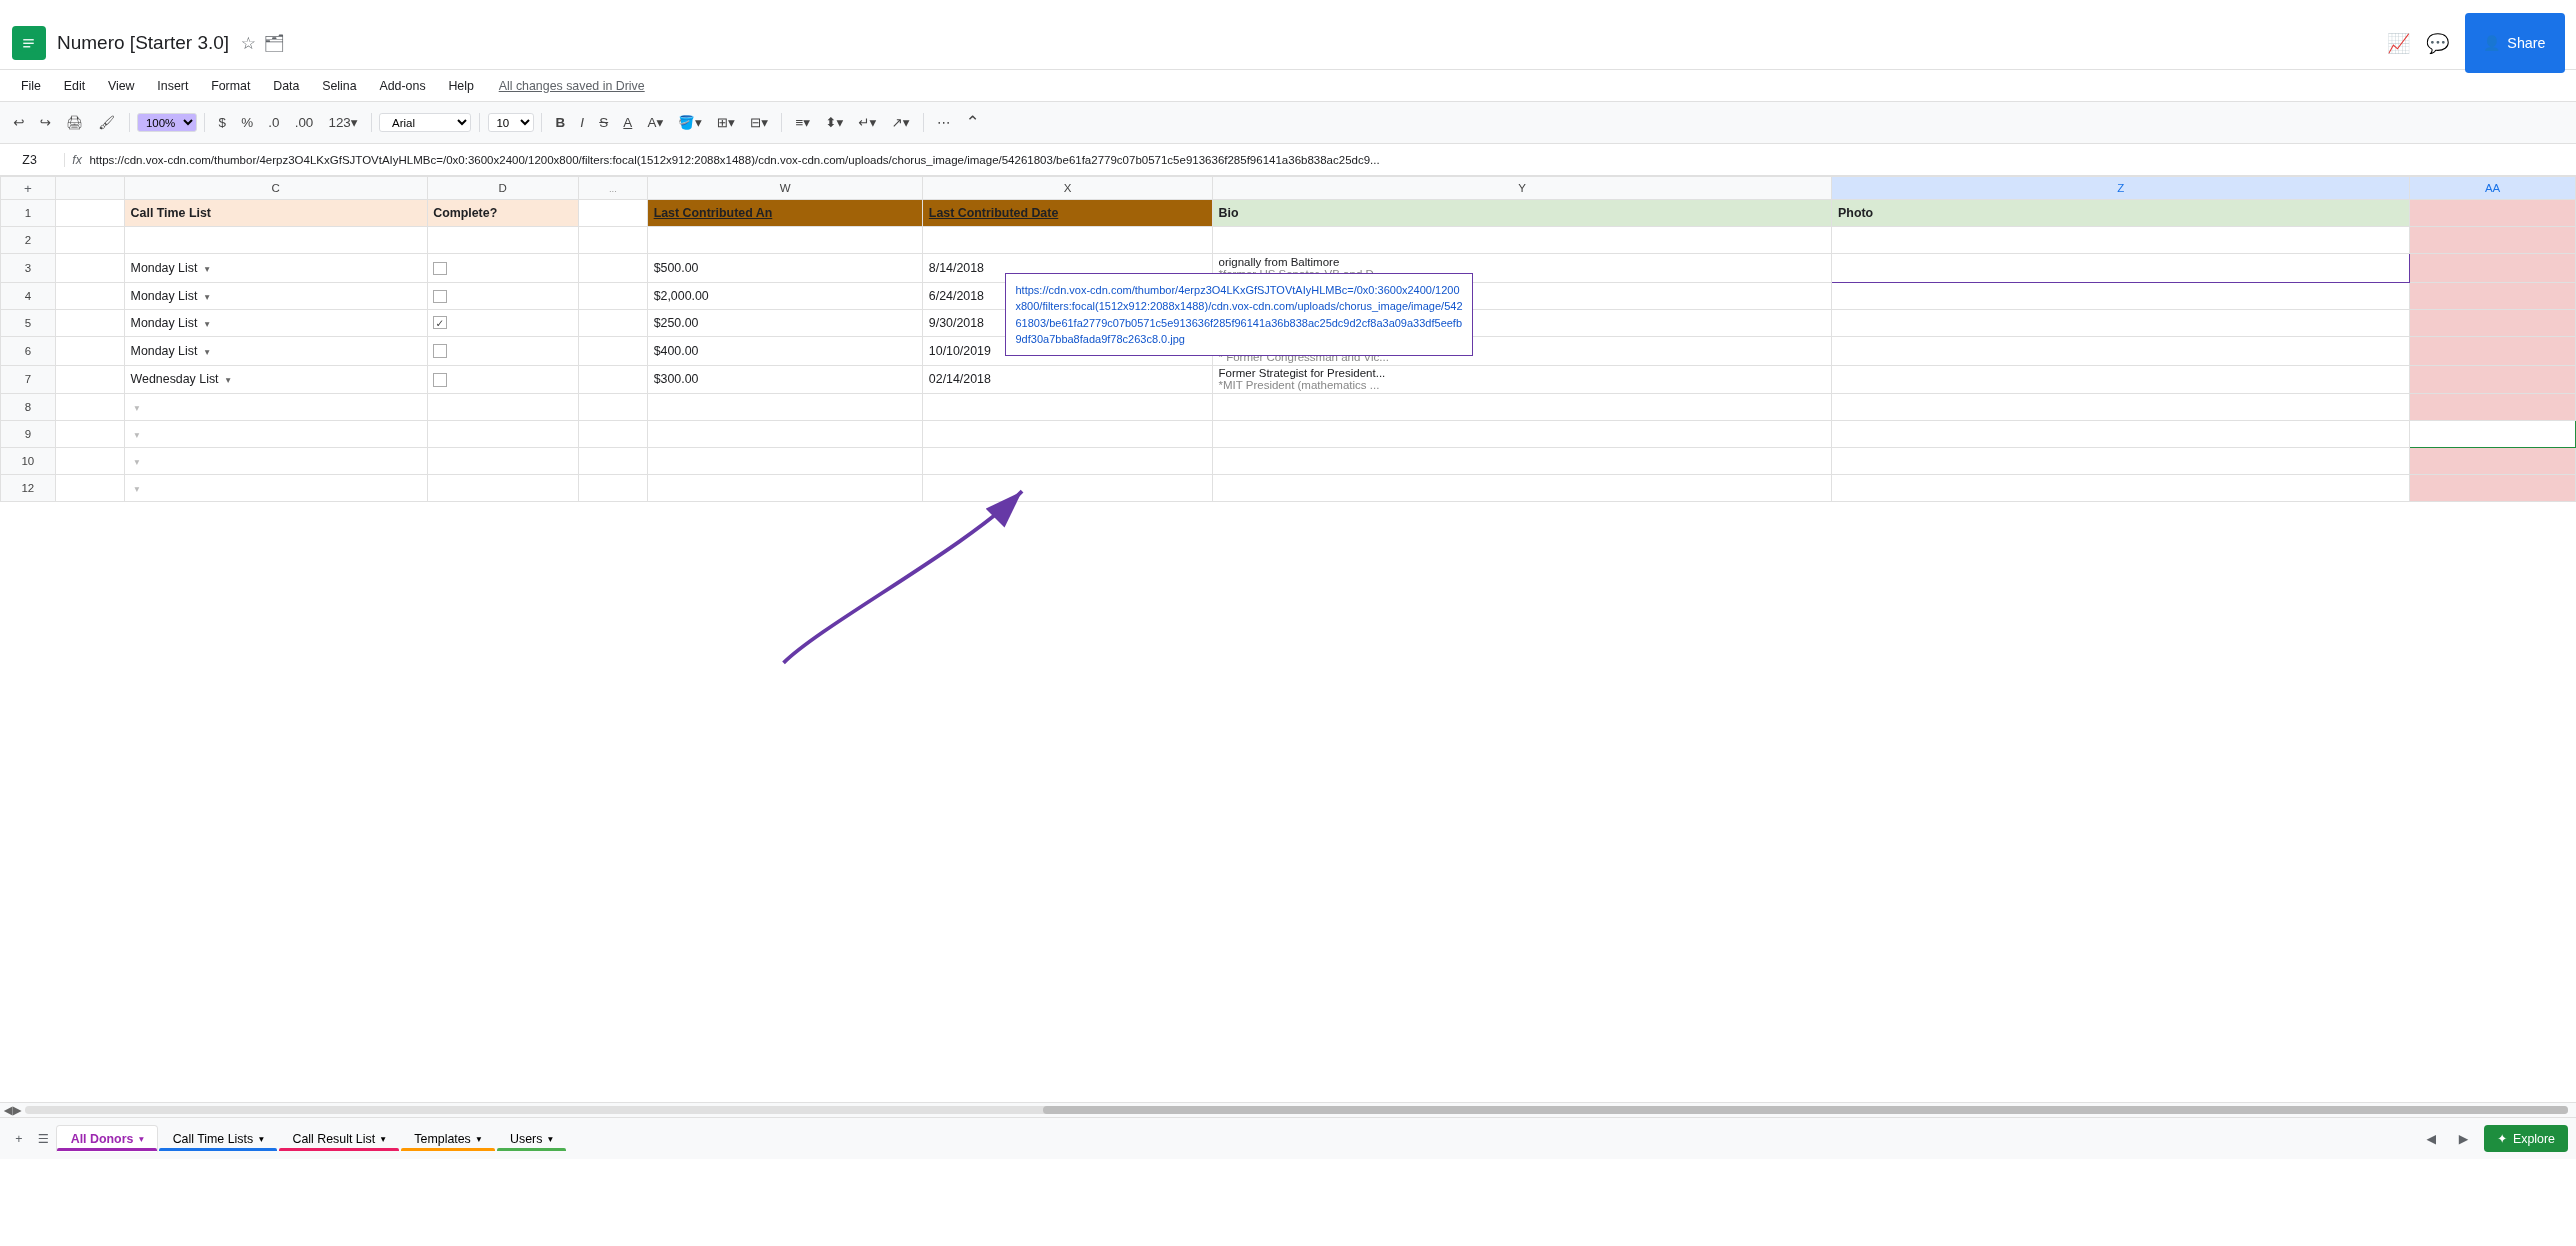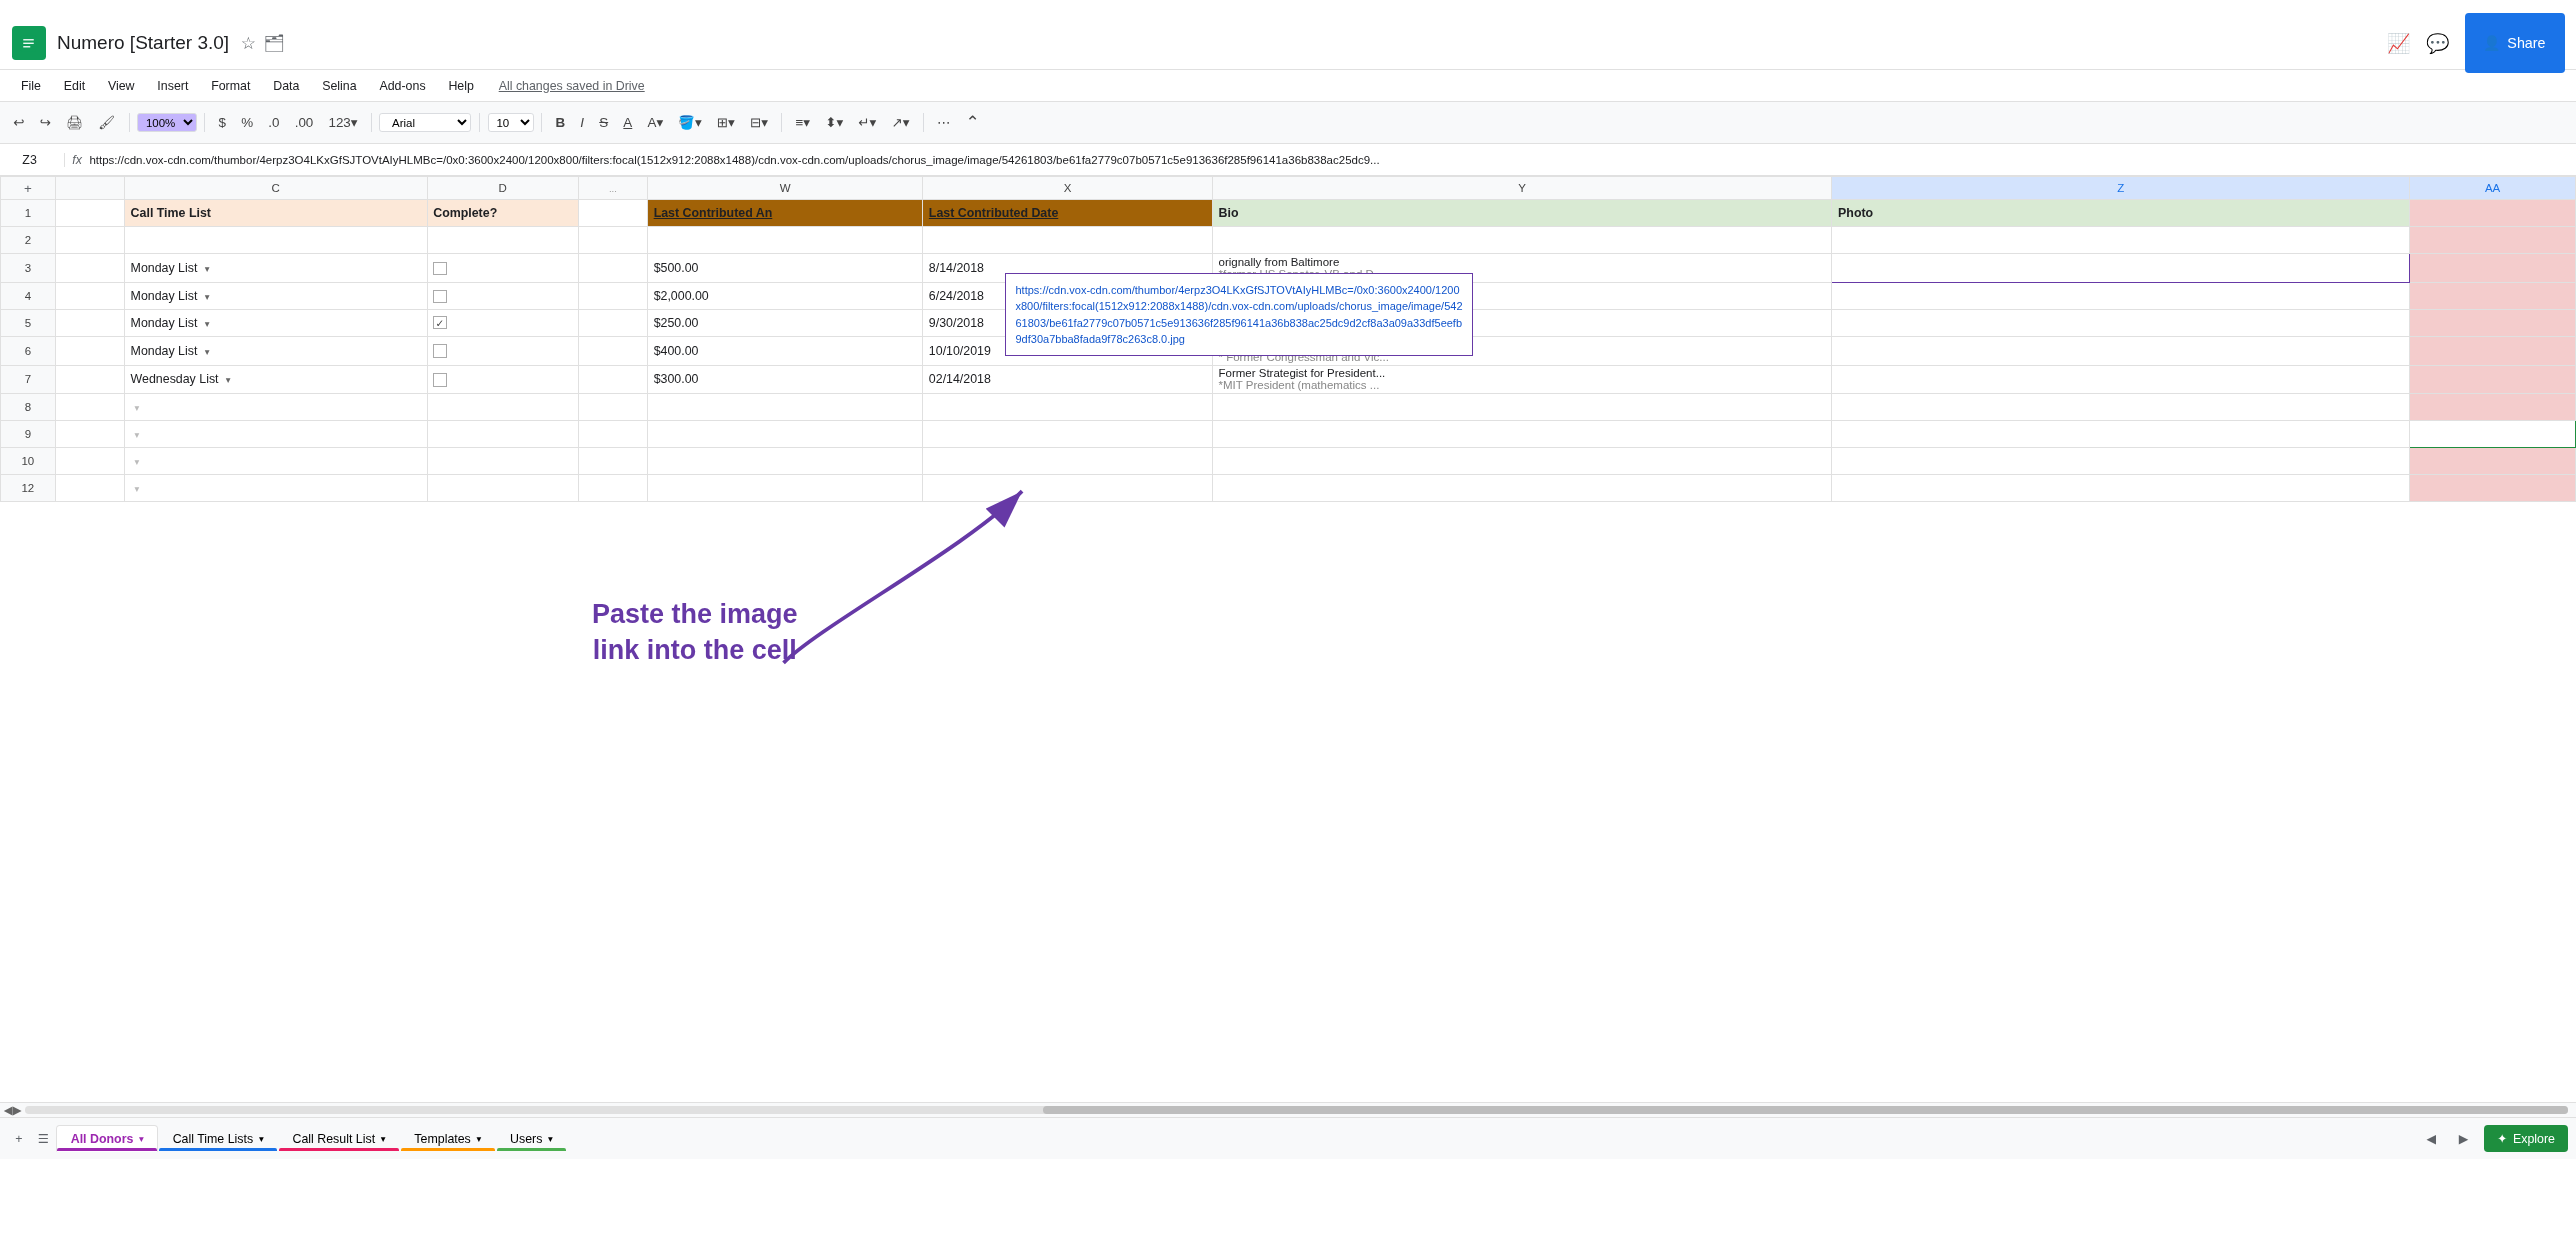--- a/index.html
+++ b/index.html
@@ -579,36 +579,20 @@
 
   <svg style="position:absolute; top:277px; left:726px; width:325px; height:229px; z-index:15; pointer-events:none;" viewBox="0 0 340 240">
     <defs>
       <marker id="arrowhead" markerWidth="10" markerHeight="7" refX="10" refY="3.5" orient="auto">
         <polygon points="0 0, 10 3.5, 0 7" fill="#6639a6"></polygon>
       </marker>
     </defs>
     <path d="M 60 220 C 100 180, 250 100, 310 40" stroke="#6639a6" stroke-width="4" fill="none" marker-end="url(#arrowhead)"></path>
   </svg>
 
-  <div style="
-    position: absolute;
-    top: 420px;
-    left: 592px;
-    color: #6639a6;
-    font-size: 27px;
-    font-weight: 900;
-    line-height: 1.35;
-    z-index: 15;
-    pointer-events: none;
-    font-family: Arial, sans-serif;
-    text-align: center;
-  ">
-    <span>Paste the image</span><br>
-    <span>link into the cell</span>
-  </div>
 
   <div style="
     position: absolute;
     bottom: 0;
     left: 0;
     right: 0;
     height: 15.3px;
     background: #f8f9fa;
     border-top: 1px solid #e0e0e0;
     display: flex;

